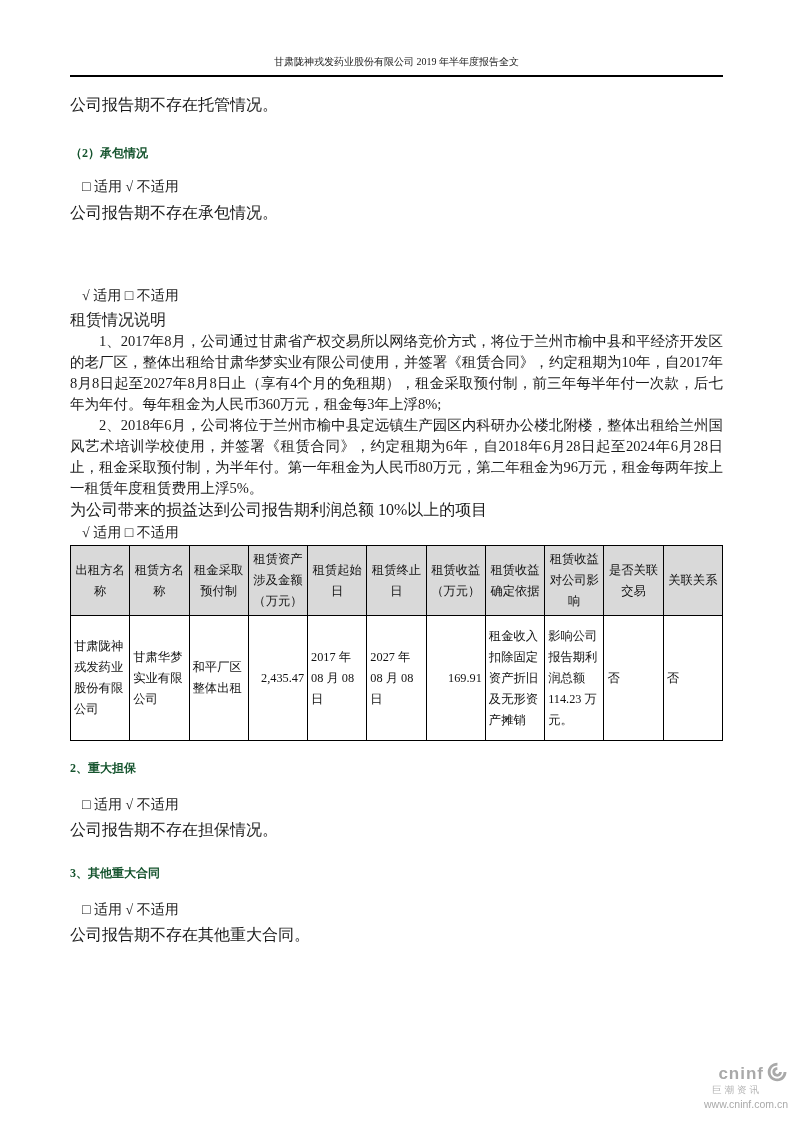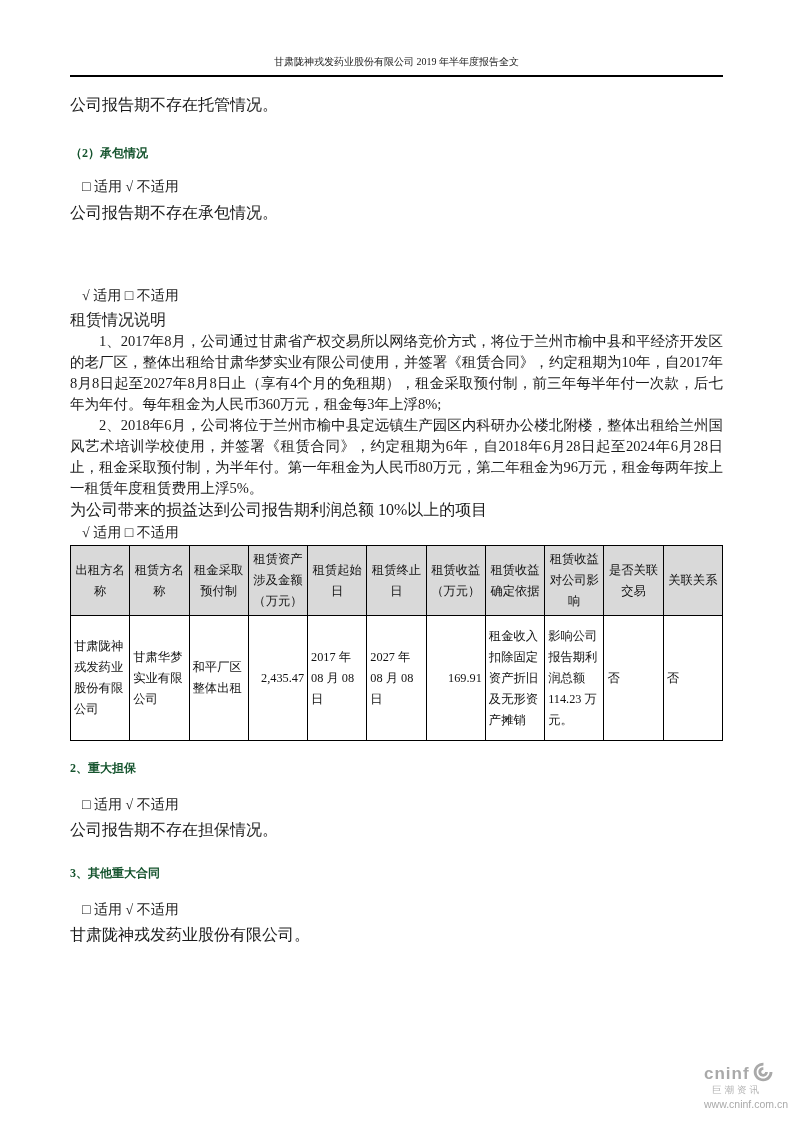--- a/index.html
+++ b/index.html
@@ -44,21 +44,21 @@
     background: #d9d9d9;
     text-align: center;
     height: 70px;
   }
   table.lease tbody td { height: 125px; text-align: left; background: #fff; }
   table.lease tbody td.num { text-align: right; }
 
   .page-num { top: 1040px; text-align: right; font-size: 12.5px; color: #222; }
 
   .cninfo { position: absolute; right: 5px; bottom: 12px; text-align: right; color: #a6a6a6; }
-  .cninfo .brandline { display: flex; align-items: center; gap: 2px; margin-top: 48px; }
+  .cninfo .brandline { display: flex; align-items: center; justify-content: flex-end; gap: 2px; margin-top: 48px; }
   .cninfo .brand {
     font-family: "Liberation Sans", "DejaVu Sans", sans-serif;
     font-weight: 700; font-size: 17px; letter-spacing: 1px; color: #a9a9a9;
   }
   .cninfo .sub {
     font-size: 9.5px; letter-spacing: 3px; color: #b3b3b3; margin-top: -2px; margin-right: 26px;
   }
   .cninfo .url {
     font-family: "Liberation Sans", "DejaVu Sans", sans-serif;
     font-size: 10.5px; color: #a9a9a9; margin-top: 1px;
@@ -133,21 +133,21 @@
         </tr>
       </tbody>
     </table>
 
     <div class="abs h1" style="top:758px">2、重大担保</div>
     <div class="abs txt chk" style="top:795px">□ 适用 √ 不适用</div>
     <div class="abs txt" style="top:820px">公司报告期不存在担保情况。</div>
 
     <div class="abs h1" style="top:863px">3、其他重大合同</div>
     <div class="abs txt chk" style="top:900px">□ 适用 √ 不适用</div>
-    <div class="abs txt" style="top:925px">甘肃陇神戎发药业股份有限公司。</div>
+    <div class="abs txt" style="top:925px">公司报告期不存在其他重大合同。</div>
 
   </div>
 
   <div class="cninfo">
     <div class="brandline">
       <span class="brand">cninf</span>
       <span>
         <svg width="22" height="20" viewBox="0 0 24 22" aria-hidden="true">
           <g fill="#a9a9a9">
             <path d="M12.5 0.8 C6.2 0.8 1.8 5.6 1.8 11 C1.8 17 6.8 21.2 12.2 21.2 C18.4 21.2 22.4 16.4 22.4 11 L19.2 11 C19.2 14.6 16.2 18.2 12.2 18.2 C8.2 18.2 5 15.2 5 11 C5 7 8.2 3.9 12.5 3.9 Z"></path>

